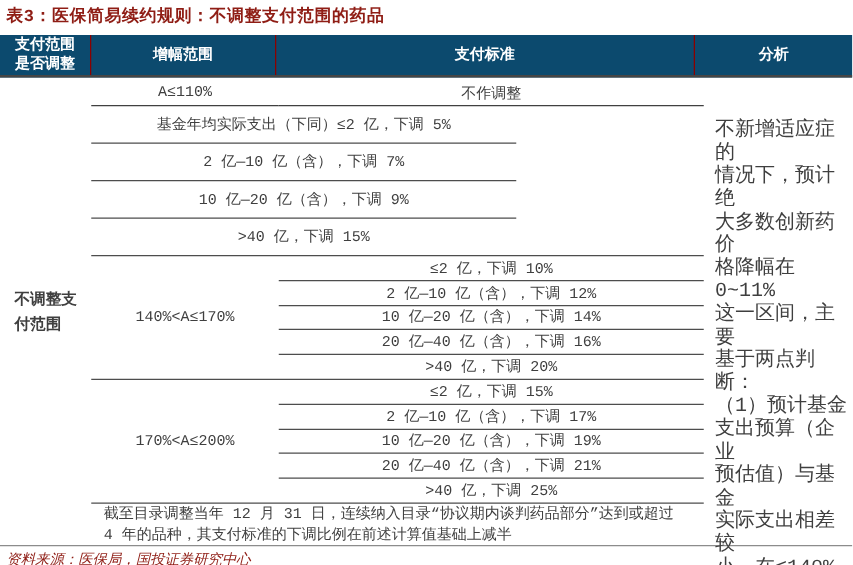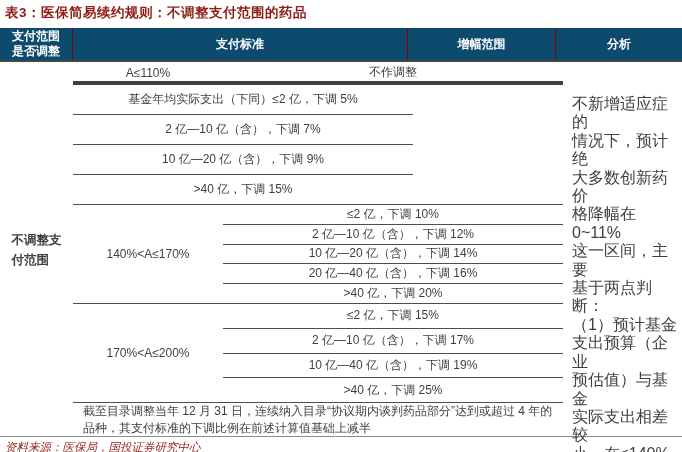--- a/index.html
+++ b/index.html
@@ -2,21 +2,21 @@
 <html><head>
 <meta charset="utf-8">
 <style>
   * { margin: 0; padding: 0; box-sizing: border-box; }
   html, body { background: #ffffff; }
   .page {
     position: relative;
     width: 682px;
     height: 452px;
     background: #ffffff;
-    font-family: Liberation Sans, sans-serif;
+    font-family: Liberation Mono, monospace;
     color: #3f3f3f;
     overflow: hidden;
   }
   .title {
     position: absolute;
     left: 5px;
     top: 4px;
     font-size: 13.5px;
     font-weight: bold;
     color: #8f1d15;
@@ -64,21 +64,21 @@
     text-align: left;
     white-space: pre-line;
     line-height: 1.6;
     font-weight: bold;
     font-size: 12.5px;
   }
   .mid { width: 490px; display: flex; flex-direction: column; }
   .row-a { height: 21px; display: flex; }
   .row-a .cell {
     display: flex; align-items: center; justify-content: center;
-    border-bottom: 4px solid #404040;
+    border-bottom: 1px solid #404040;
   }
   .sec { display: flex; border-bottom: 1px solid #4d4d4d; }
   .sec-1 { height: 120px; }
   .sec-2 { height: 99px; }
   .sec-3 { height: 99px; }
   .sec-range {
     width: 150px;
     display: flex; align-items: center; justify-content: center;
   }
   .tiers { width: 340px; display: flex; flex-direction: column; }
@@ -115,22 +115,22 @@
 </head>
 <body>
 
 <div class="page">
 
   <div class="title">表3：医保简易续约规则：不调整支付范围的药品</div>
 
   <div class="thead">
     <div class="th w-c1">支付范围
 是否调整</div>
+    <div class="th w-c2">增幅范围</div>
     <div class="th w-c3">支付标准</div>
-    <div class="th w-c2">增幅范围</div>
     <div class="th w-c4">分析</div>
   </div>
 
   <div class="tbody">
 
     <div class="col1">不调整支
 付范围</div>
 
     <div class="mid">
 
@@ -157,21 +157,22 @@
           <div class="tier">20 亿—40 亿（含），下调 16%</div>
           <div class="tier">&gt;40 亿，下调 20%</div>
         </div>
       </div>
 
       <div class="sec sec-3">
         <div class="sec-range">170%&lt;A≤200%</div>
         <div class="tiers">
           <div class="tier">≤2 亿，下调 15%</div>
           <div class="tier">2 亿—10 亿（含），下调 17%</div>
-          <div class="tier">10 亿—40 亿（含），下调 19%</div>
+          <div class="tier">10 亿—20 亿（含），下调 19%</div>
+          <div class="tier">20 亿—40 亿（含），下调 21%</div>
           <div class="tier">&gt;40 亿，下调 25%</div>
         </div>
       </div>
 
       <div class="note">截至目录调整当年 12 月 31 日，连续纳入目录“协议期内谈判药品部分”达到或超过 4 年的品种，其支付标准的下调比例在前述计算值基础上减半</div>
 
     </div>
 
     <div class="col4">不新增适应症的
 情况下，预计绝

